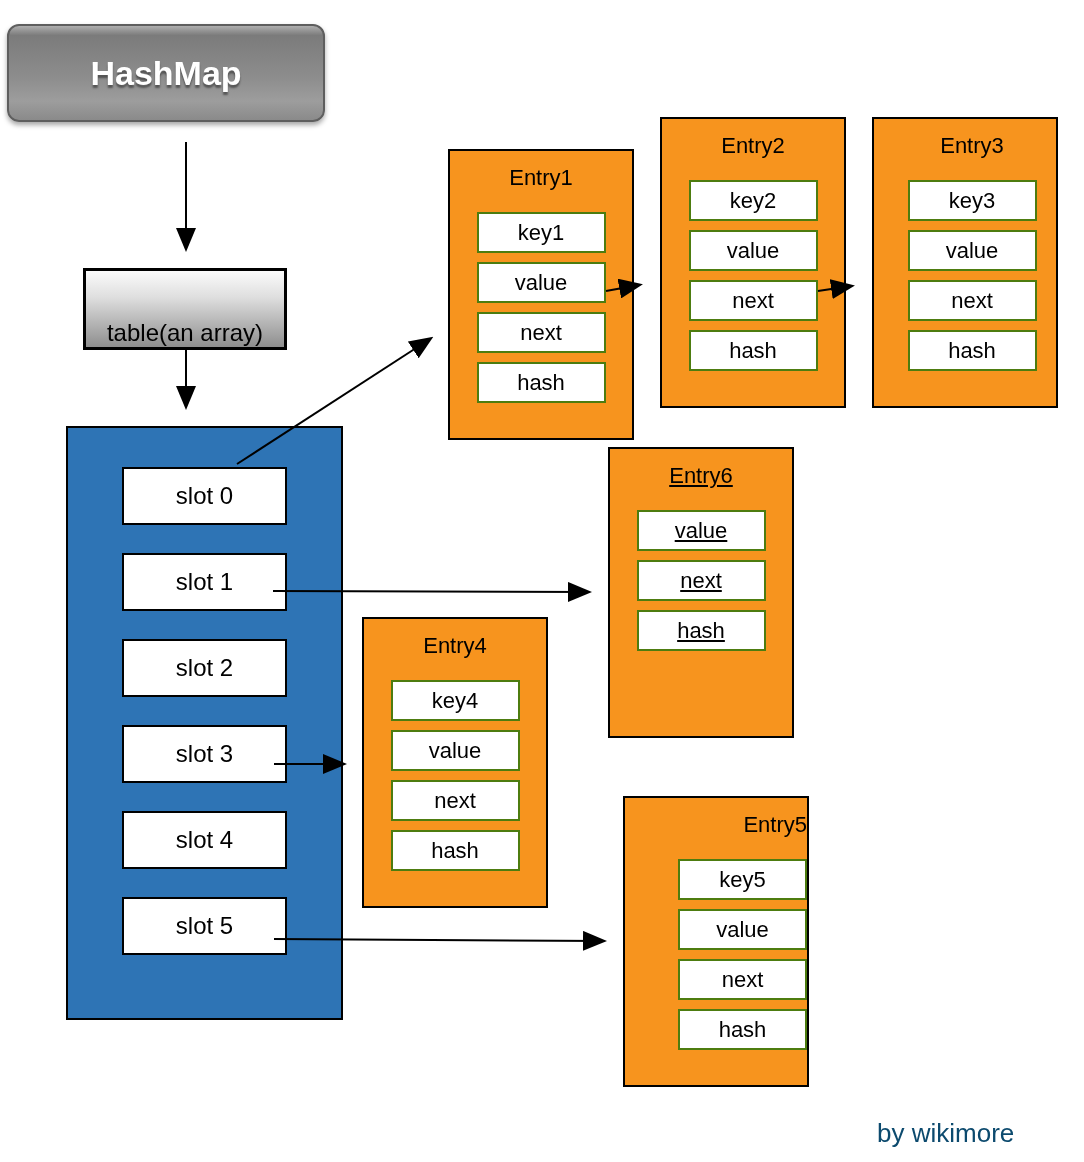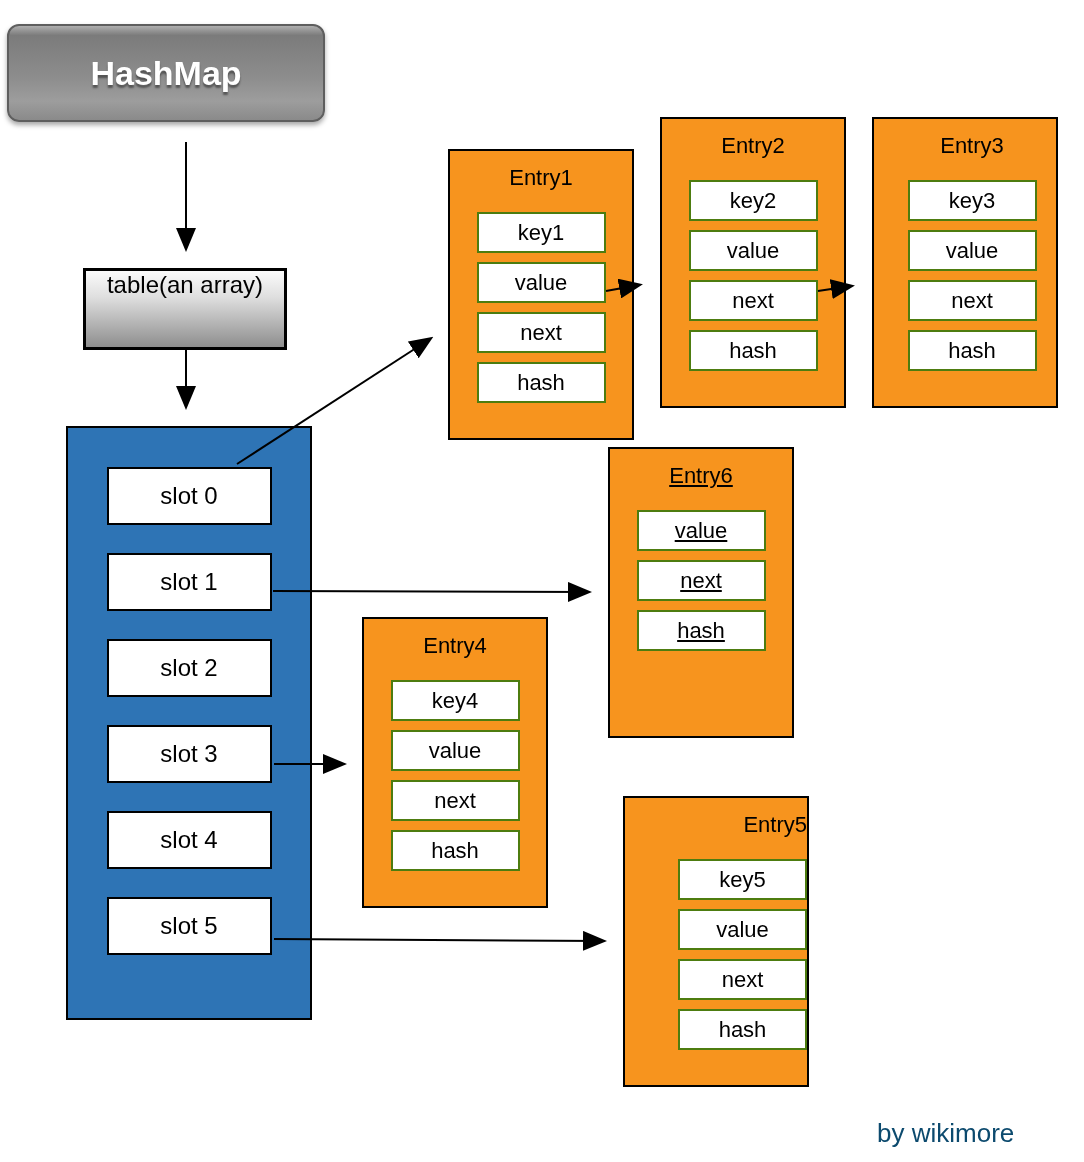--- a/index.html
+++ b/index.html
@@ -26,28 +26,28 @@
     font-weight: bold;
     text-shadow: 0 3px 2px rgba(50,50,50,0.65);
   }
   .table-box {
     position: absolute;
     left: 83px; top: 268px;
     width: 204px; height: 82px;
     box-sizing: border-box;
     border: 3px solid #000000;
     background: linear-gradient(to bottom, #fbfbfb 0%, #dedede 35%, #8e8e8e 100%);
-    display: flex; align-items: flex-start; justify-content: center;
+    display: flex; align-items: flex-end; justify-content: center;
     font-size: 24px;
     color: #000000;
   }
   .bucket-array {
     position: absolute;
     left: 66px; top: 426px;
-    width: 246px; height: 594px;
+    width: 277px; height: 594px;
     box-sizing: border-box;
     border: 2px solid #000000;
     background: #2E74B5;
     display: flex;
     flex-direction: column;
     align-items: center;
     padding-top: 39px;
     gap: 28px;
   }
   .slot {

